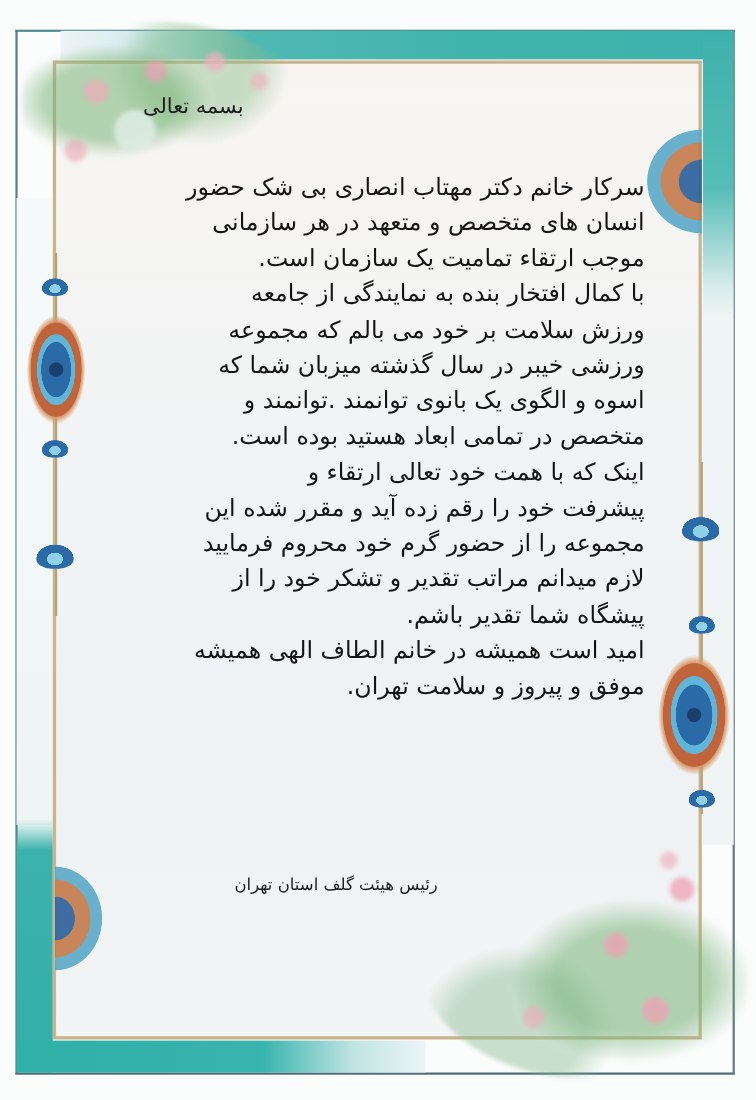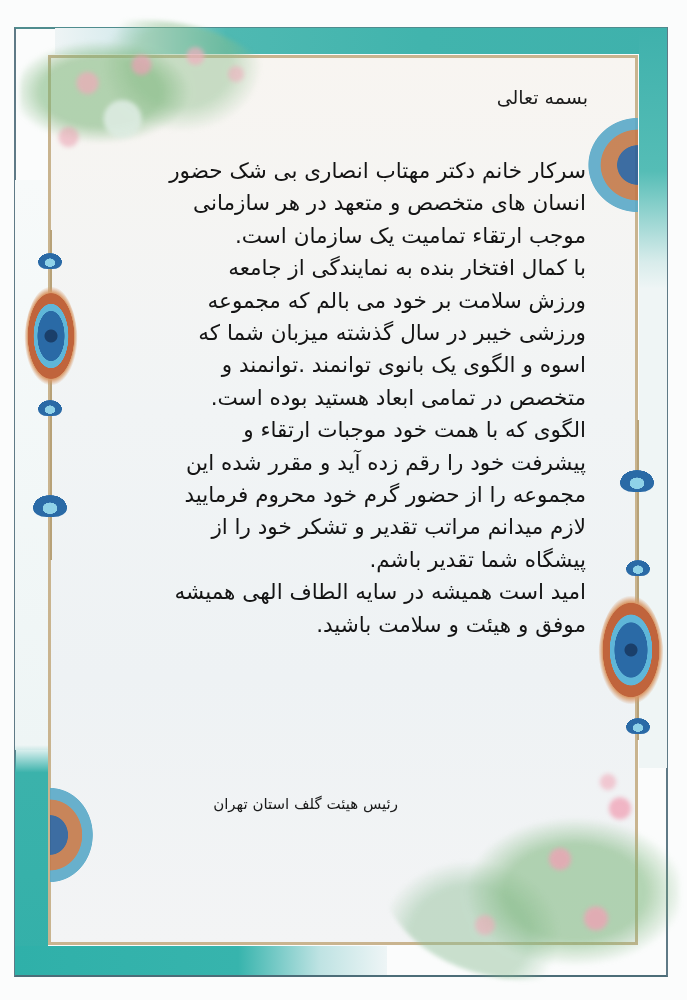--- a/index.html
+++ b/index.html
@@ -112,21 +112,21 @@
       opacity: 0.9;
     }
     .half-ornament.left {
       background:
         radial-gradient(ellipse at 0% 50%, #2a5f9a 0 25%, transparent 26%),
         radial-gradient(ellipse at 0% 50%, #c47a4a 0 45%, transparent 46%),
         radial-gradient(ellipse at 0% 50%, #5aa9c8 0 60%, transparent 61%);
     }
     .heading {
       position: absolute; left: 120px; top: 86px; width: 458px;
-      direction: rtl; text-align: right;
+      direction: rtl; text-align: left;
       font-size: 19px; color: #1a1a1a;
       padding-left: 10px;
     }
     .body-lines {
       position: absolute; left: 140px; top: 155px; width: 446px;
       direction: rtl; text-align: right;
       font-size: 21.5px; line-height: 32.4px; color: #141414;
     }
     .body-lines div { white-space: nowrap; }
     .signature {
@@ -173,26 +173,26 @@
 
   <div class="body-lines">
     <div>سرکار خانم دکتر مهتاب انصاری بی شک حضور</div>
     <div>انسان های متخصص و متعهد در هر سازمانی</div>
     <div>موجب ارتقاء تمامیت یک سازمان است.</div>
     <div>با کمال افتخار بنده به نمایندگی از جامعه</div>
     <div>ورزش سلامت بر خود می بالم که مجموعه</div>
     <div>ورزشی خیبر در سال گذشته میزبان شما که</div>
     <div>اسوه و الگوی یک بانوی توانمند .توانمند و</div>
     <div>متخصص در تمامی ابعاد هستید بوده است.</div>
-    <div>الگوی که با همت خود موجبات ارتقاء و</div>
+    <div>اینک که با همت خود تعالی ارتقاء و</div>
     <div>پیشرفت خود را رقم زده آید و مقرر شده این</div>
     <div>مجموعه را از حضور گرم خود محروم فرمایید</div>
     <div>لازم میدانم مراتب تقدیر و تشکر خود را از</div>
     <div>پیشگاه شما تقدیر باشم.</div>
-    <div>امید است همیشه در سایه الطاف الهی همیشه</div>
-    <div>موفق و هیئت و سلامت باشید.</div>
+    <div>امید است همیشه در خانم الطاف الهی همیشه</div>
+    <div>موفق و پیروز و سلامت تهران.</div>
   </div>
 
   <div class="signature">
     <div>رئیس هیئت گلف استان تهران</div>
   </div>
 
 </div>
 
 </body></html>

